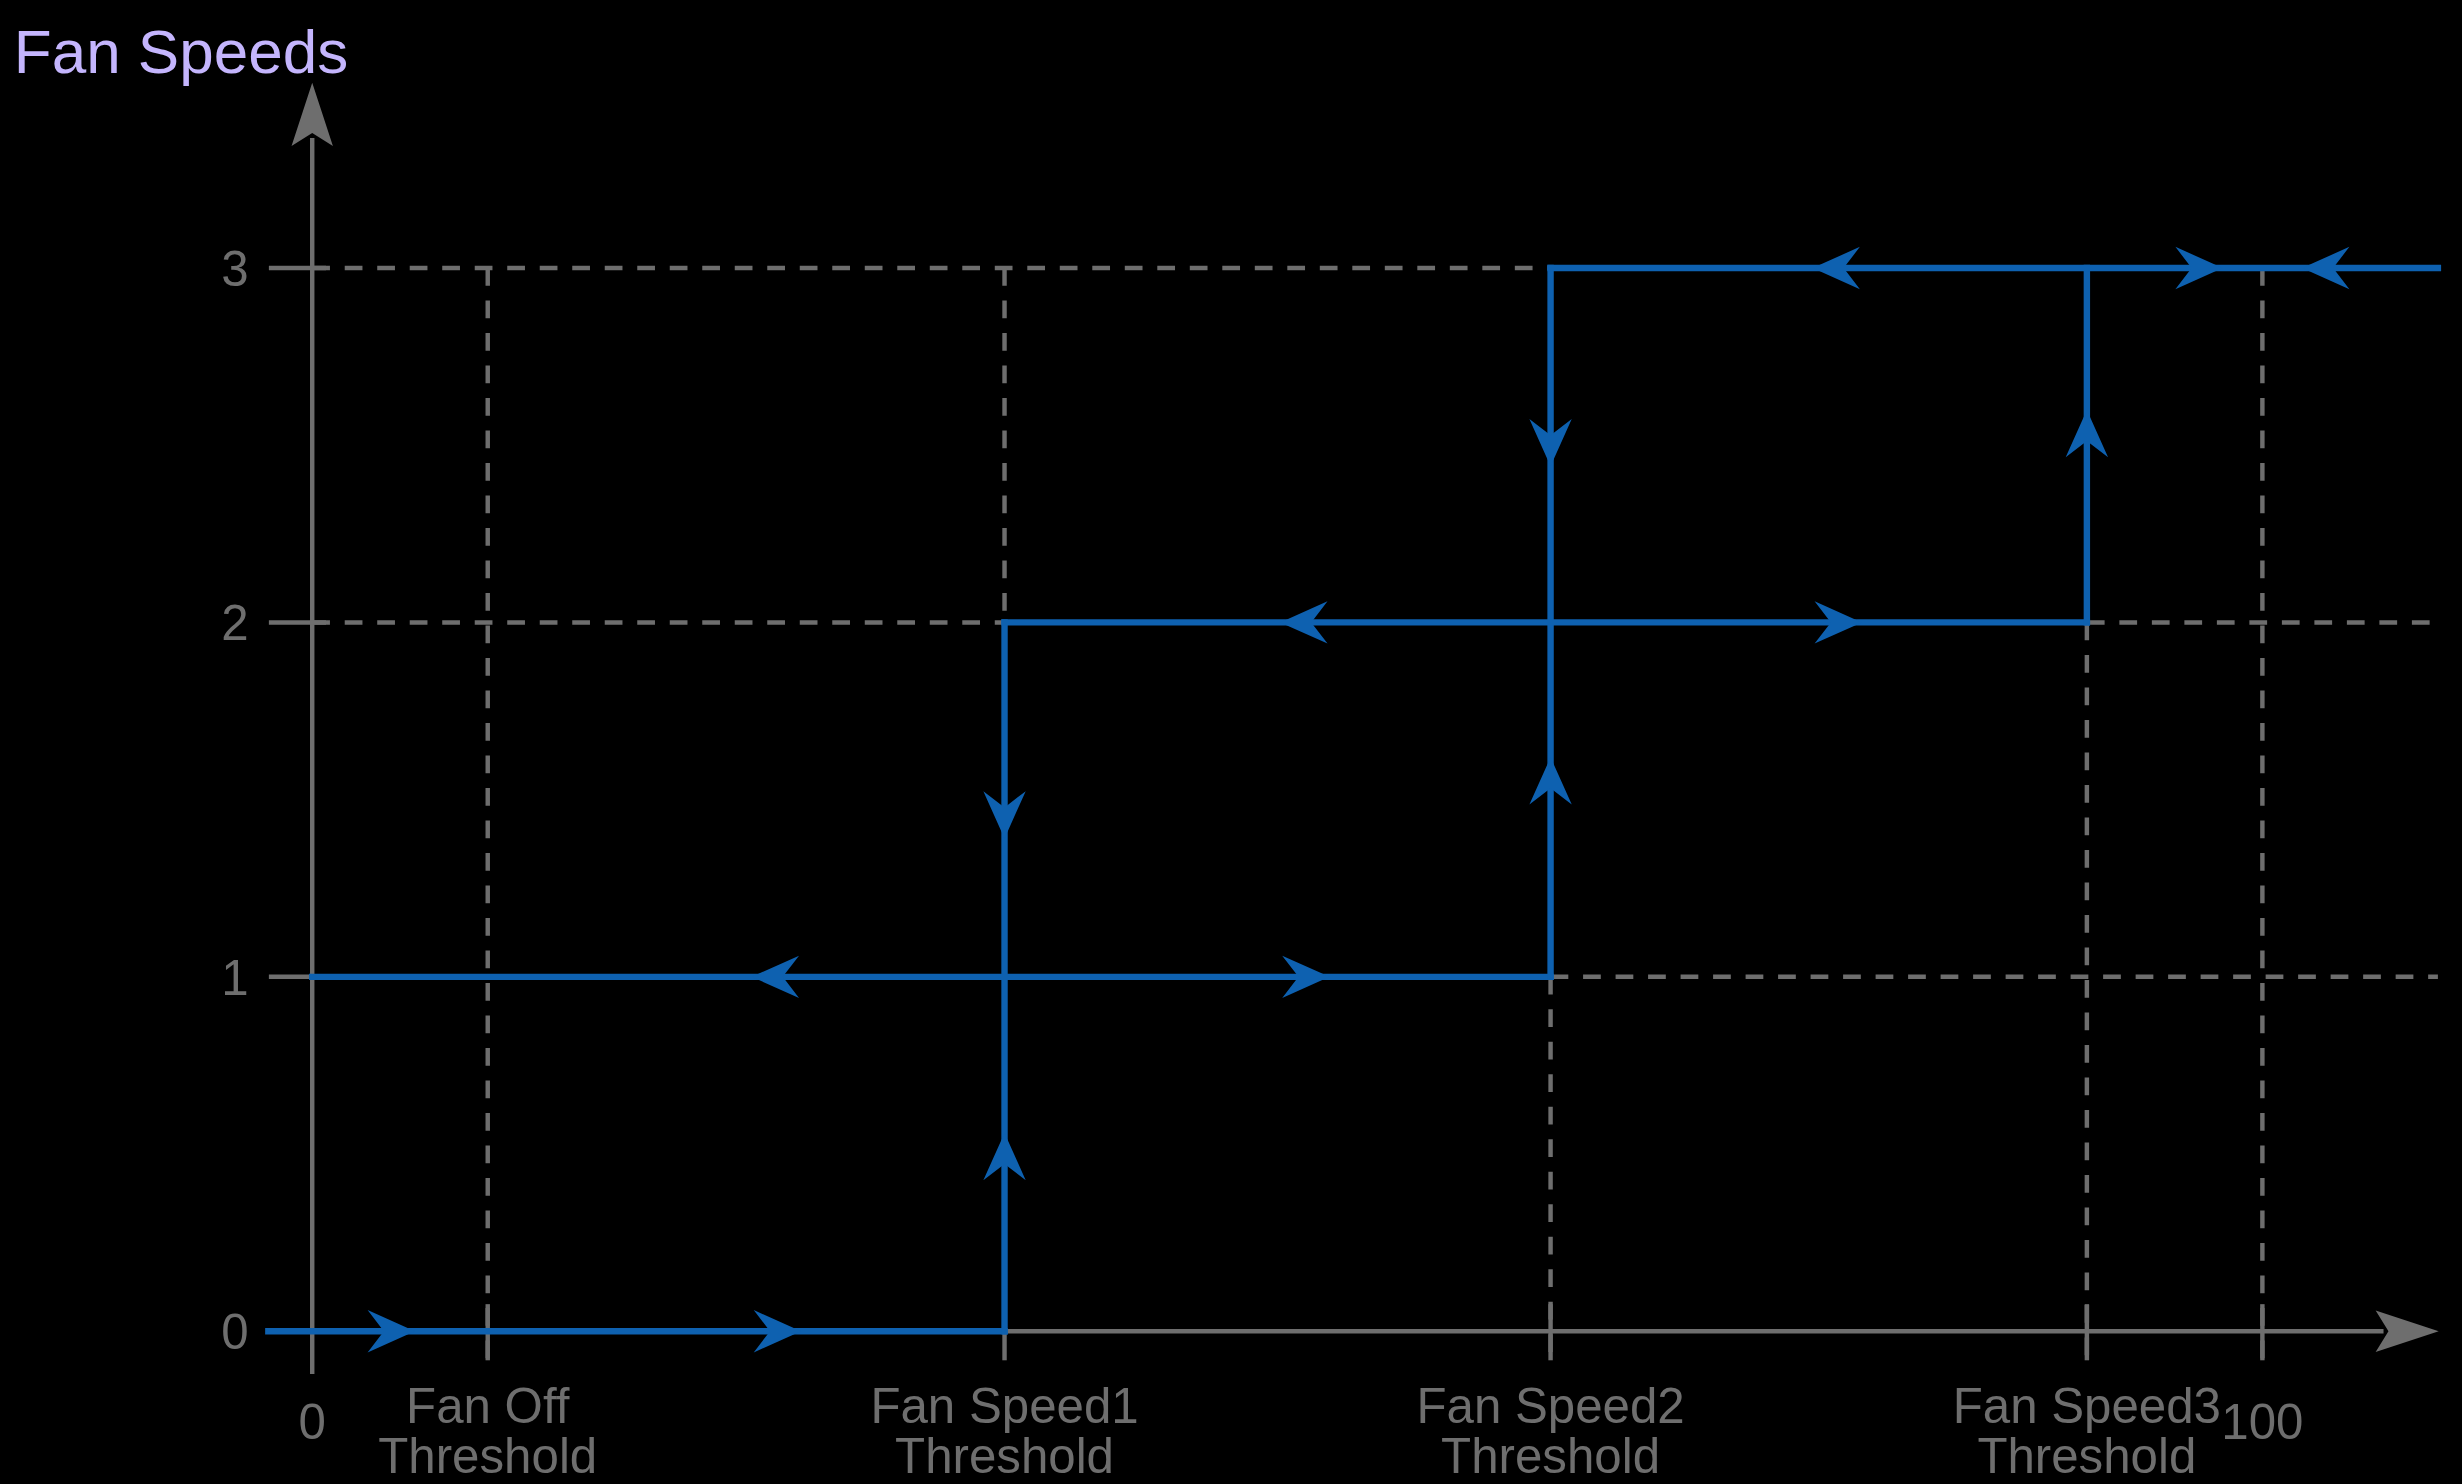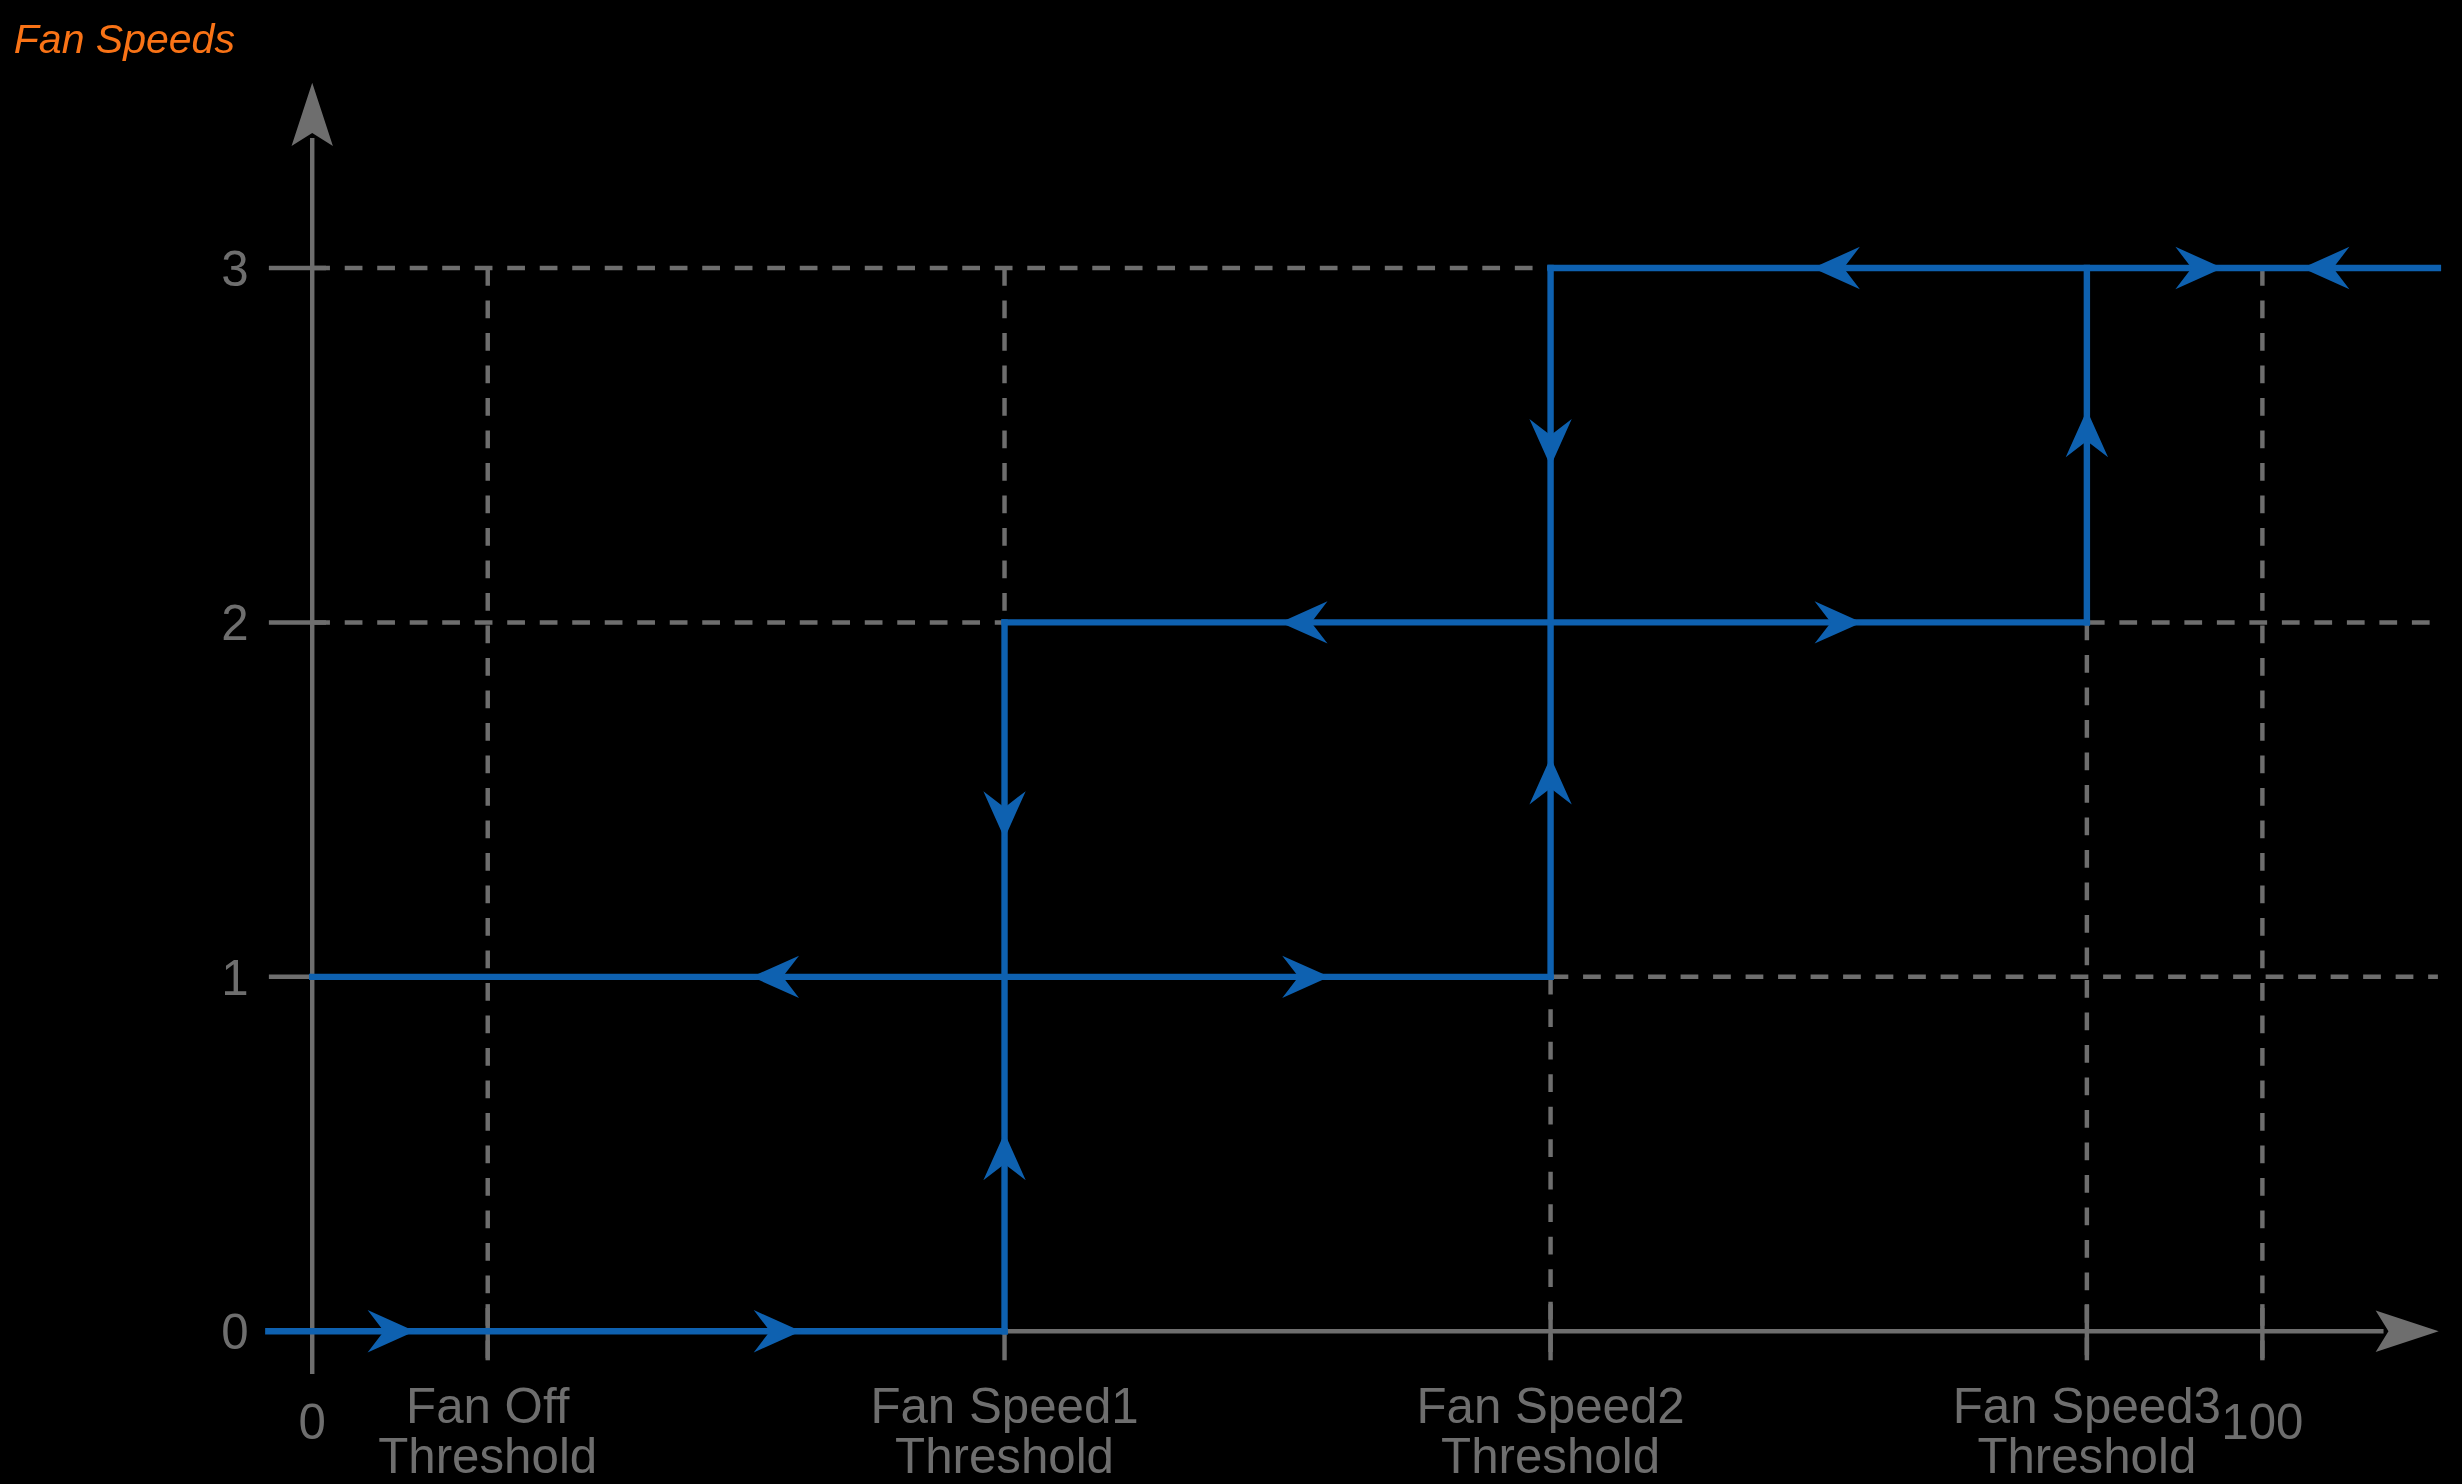--- a/index.html
+++ b/index.html
@@ -1,20 +1,20 @@
 <!DOCTYPE html>
 <html style="font-size:7.9px"><head>
 <meta charset="utf-8">
 <style>
   html,body{margin:0;padding:0;background:#000;}
   .stage{position:relative;width:2974px;height:1485px;background:#000;overflow:hidden;
          font-family:"Liberation Sans",sans-serif;}
   .stage svg{position:absolute;left:0;top:0;}
   svg text{font-family:"Liberation Sans",sans-serif;font-size:100px;fill:#6e6e6e;}
-  .axis-title{position:absolute;color:#f97316;font-size:41px;white-space:nowrap;font-style:italic;}
+  .axis-title{position:absolute;color:#c4b5fd;font-size:62px;white-space:nowrap;}
   #ytitle{left:13.8px;top:15.8px;}
 </style>
 </head>
 <body>
 
 <div class="stage">
   <svg id="chart" width="2974" height="1485" viewBox="0 0 6039 3015">
       <g>
         <line x1="634" x2="3148.6" y1="543.9989999999998" y2="543.9989999999998" stroke="#6e6e6e" stroke-width="9" stroke-dasharray="36 30"></line>
         <line x1="634" x2="2039.8" y1="1263.666" y2="1263.666" stroke="#6e6e6e" stroke-width="9" stroke-dasharray="36 30"></line>

